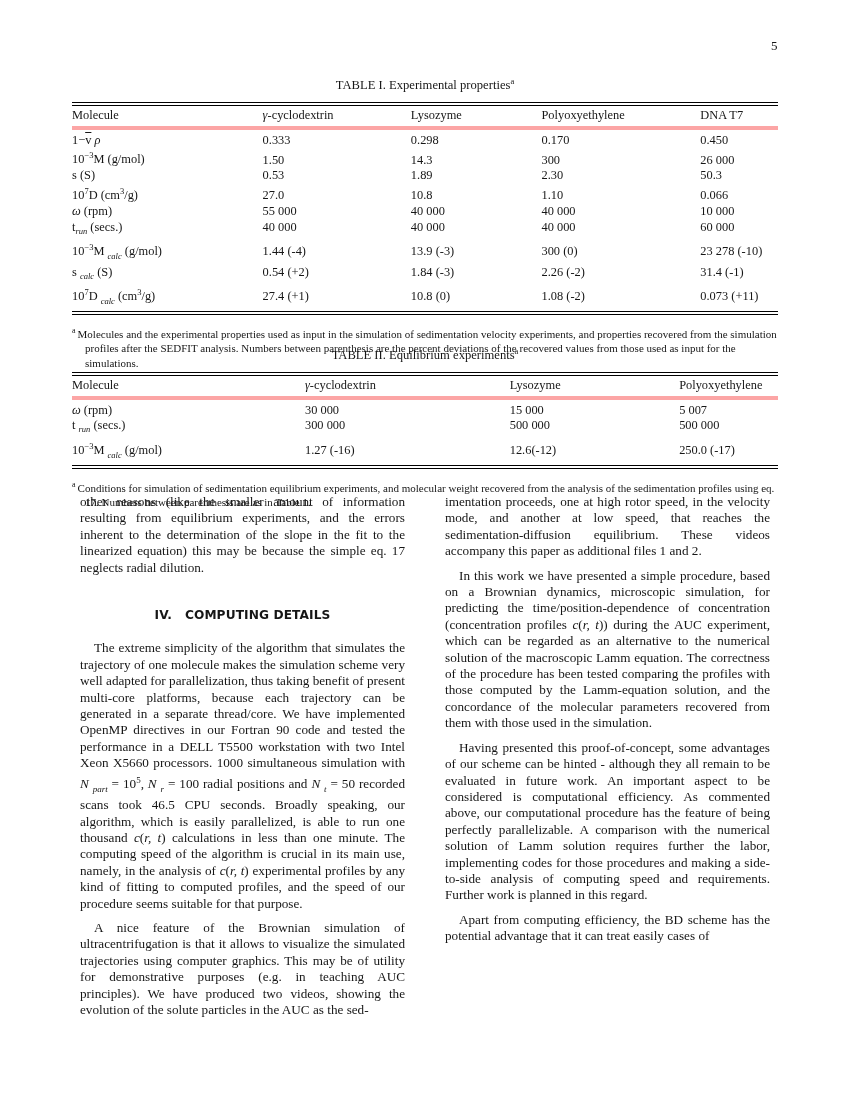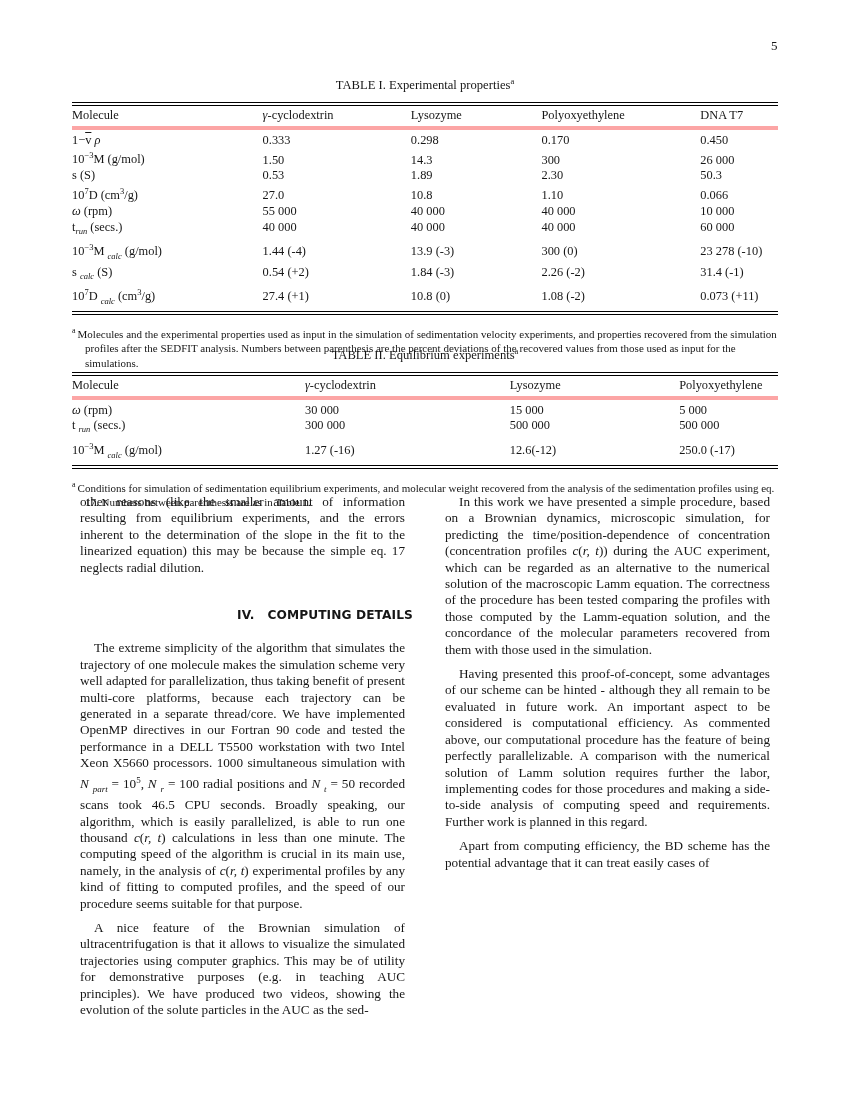--- a/index.html
+++ b/index.html
@@ -25,21 +25,21 @@
   .fnote sup{font-size:8px;margin-right:2px}
 
   .col{position:absolute;top:486px;width:341px;font-size:13.2px;line-height:16.4px;text-align:justify;}
   #colL{left:72px}
   #colR{left:437px}
   .col p{margin:8px}
   .col p.ind{text-indent:14px}
   .col sup{font-size:9px}
   .col sub{font-size:9px}
   h2.sec{font-family:"DejaVu Sans","Liberation Sans",sans-serif;font-size:12.2px;font-weight:bold;
-         margin:31px 0 17px;text-align:right;letter-spacing:0.1px;}
+         margin:31px 0 17px;text-align:center;letter-spacing:0.1px;}
   h2.sec .num{margin-right:13px}
 </style>
 </head>
 <body>
 
 <div class="page">
 
   <div class="pagenum">5</div>
 
   <div class="tblock" id="t1">
@@ -148,21 +148,21 @@
           <th><i>γ</i>-cyclodextrin</th>
           <th>Lysozyme</th>
           <th>Polyoxyethylene</th>
         </tr>
       </thead>
       <tbody>
         <tr>
           <td><i>ω</i> (rpm)</td>
           <td>30 000</td>
           <td>15 000</td>
-          <td>5 000</td>
+          <td>5 007</td>
         </tr>
         <tr>
           <td>t <sub><i>run</i></sub> (secs.)</td>
           <td>300 000</td>
           <td>500 000</td>
           <td>500 000</td>
         </tr>
         <tr>
           <td>10<sup>−3</sup>M <sub><i>calc</i></sub> (g/mol)</td>
           <td>1.27 (-16)</td>
@@ -176,18 +176,19 @@
   </div>
 
   <div class="col" id="colL">
     <p>other reasons (like the smaller amount of information resulting from equilibrium experiments, and the errors inherent to the determination of the slope in the fit to the linearized equation) this may be because the simple eq. 17 neglects radial dilution.</p>
     <h2 class="sec"><span class="num">IV.</span><span>COMPUTING DETAILS</span></h2>
     <p class="ind">The extreme simplicity of the algorithm that simulates the trajectory of one molecule makes the simulation scheme very well adapted for parallelization, thus taking benefit of present multi-core platforms, because each trajectory can be generated in a separate thread/core. We have implemented OpenMP directives in our Fortran 90 code and tested the performance in a DELL T5500 workstation with two Intel Xeon X5660 processors. 1000 simultaneous simulation with <i>N</i> <sub><i>part</i></sub> = 10<sup>5</sup>, <i>N</i> <sub><i>r</i></sub> = 100 radial positions and <i>N</i> <sub><i>t</i></sub> = 50 recorded scans took 46.5 CPU seconds. Broadly speaking, our algorithm, which is easily parallelized, is able to run one thousand <i>c</i>(<i>r, t</i>) calculations in less than one minute. The computing speed of the algorithm is crucial in its main use, namely, in the analysis of <i>c</i>(<i>r, t</i>) experimental profiles by any kind of fitting to computed profiles, and the speed of our procedure seems suitable for that purpose.</p>
     <p class="ind">A nice feature of the Brownian simulation of ultracentrifugation is that it allows to visualize the simulated trajectories using computer graphics. This may be of utility for demonstrative purposes (e.g. in teaching AUC principles). We have produced two videos, showing the evolution of the solute particles in the AUC as the sed-</p>
   </div>
 
   <div class="col" id="colR">
+    <p>imentation proceeds, one at high rotor speed, in the velocity mode, and another at low speed, that reaches the sedimentation-diffusion equilibrium. These videos accompany this paper as additional files 1 and 2.</p>
     <p class="ind">In this work we have presented a simple procedure, based on a Brownian dynamics, microscopic simulation, for predicting the time/position-dependence of concentration (concentration profiles <i>c</i>(<i>r, t</i>)) during the AUC experiment, which can be regarded as an alternative to the numerical solution of the macroscopic Lamm equation. The correctness of the procedure has been tested comparing the profiles with those computed by the Lamm-equation solution, and the concordance of the molecular parameters recovered from them with those used in the simulation.</p>
     <p class="ind">Having presented this proof-of-concept, some advantages of our scheme can be hinted - although they all remain to be evaluated in future work. An important aspect to be considered is computational efficiency. As commented above, our computational procedure has the feature of being perfectly parallelizable. A comparison with the numerical solution of Lamm solution requires further the labor, implementing codes for those procedures and making a side-to-side analysis of computing speed and requirements. Further work is planned in this regard.</p>
     <p class="ind">Apart from computing efficiency, the BD scheme has the potential advantage that it can treat easily cases of</p>
   </div>
 
 </div>
 
 </body></html>

